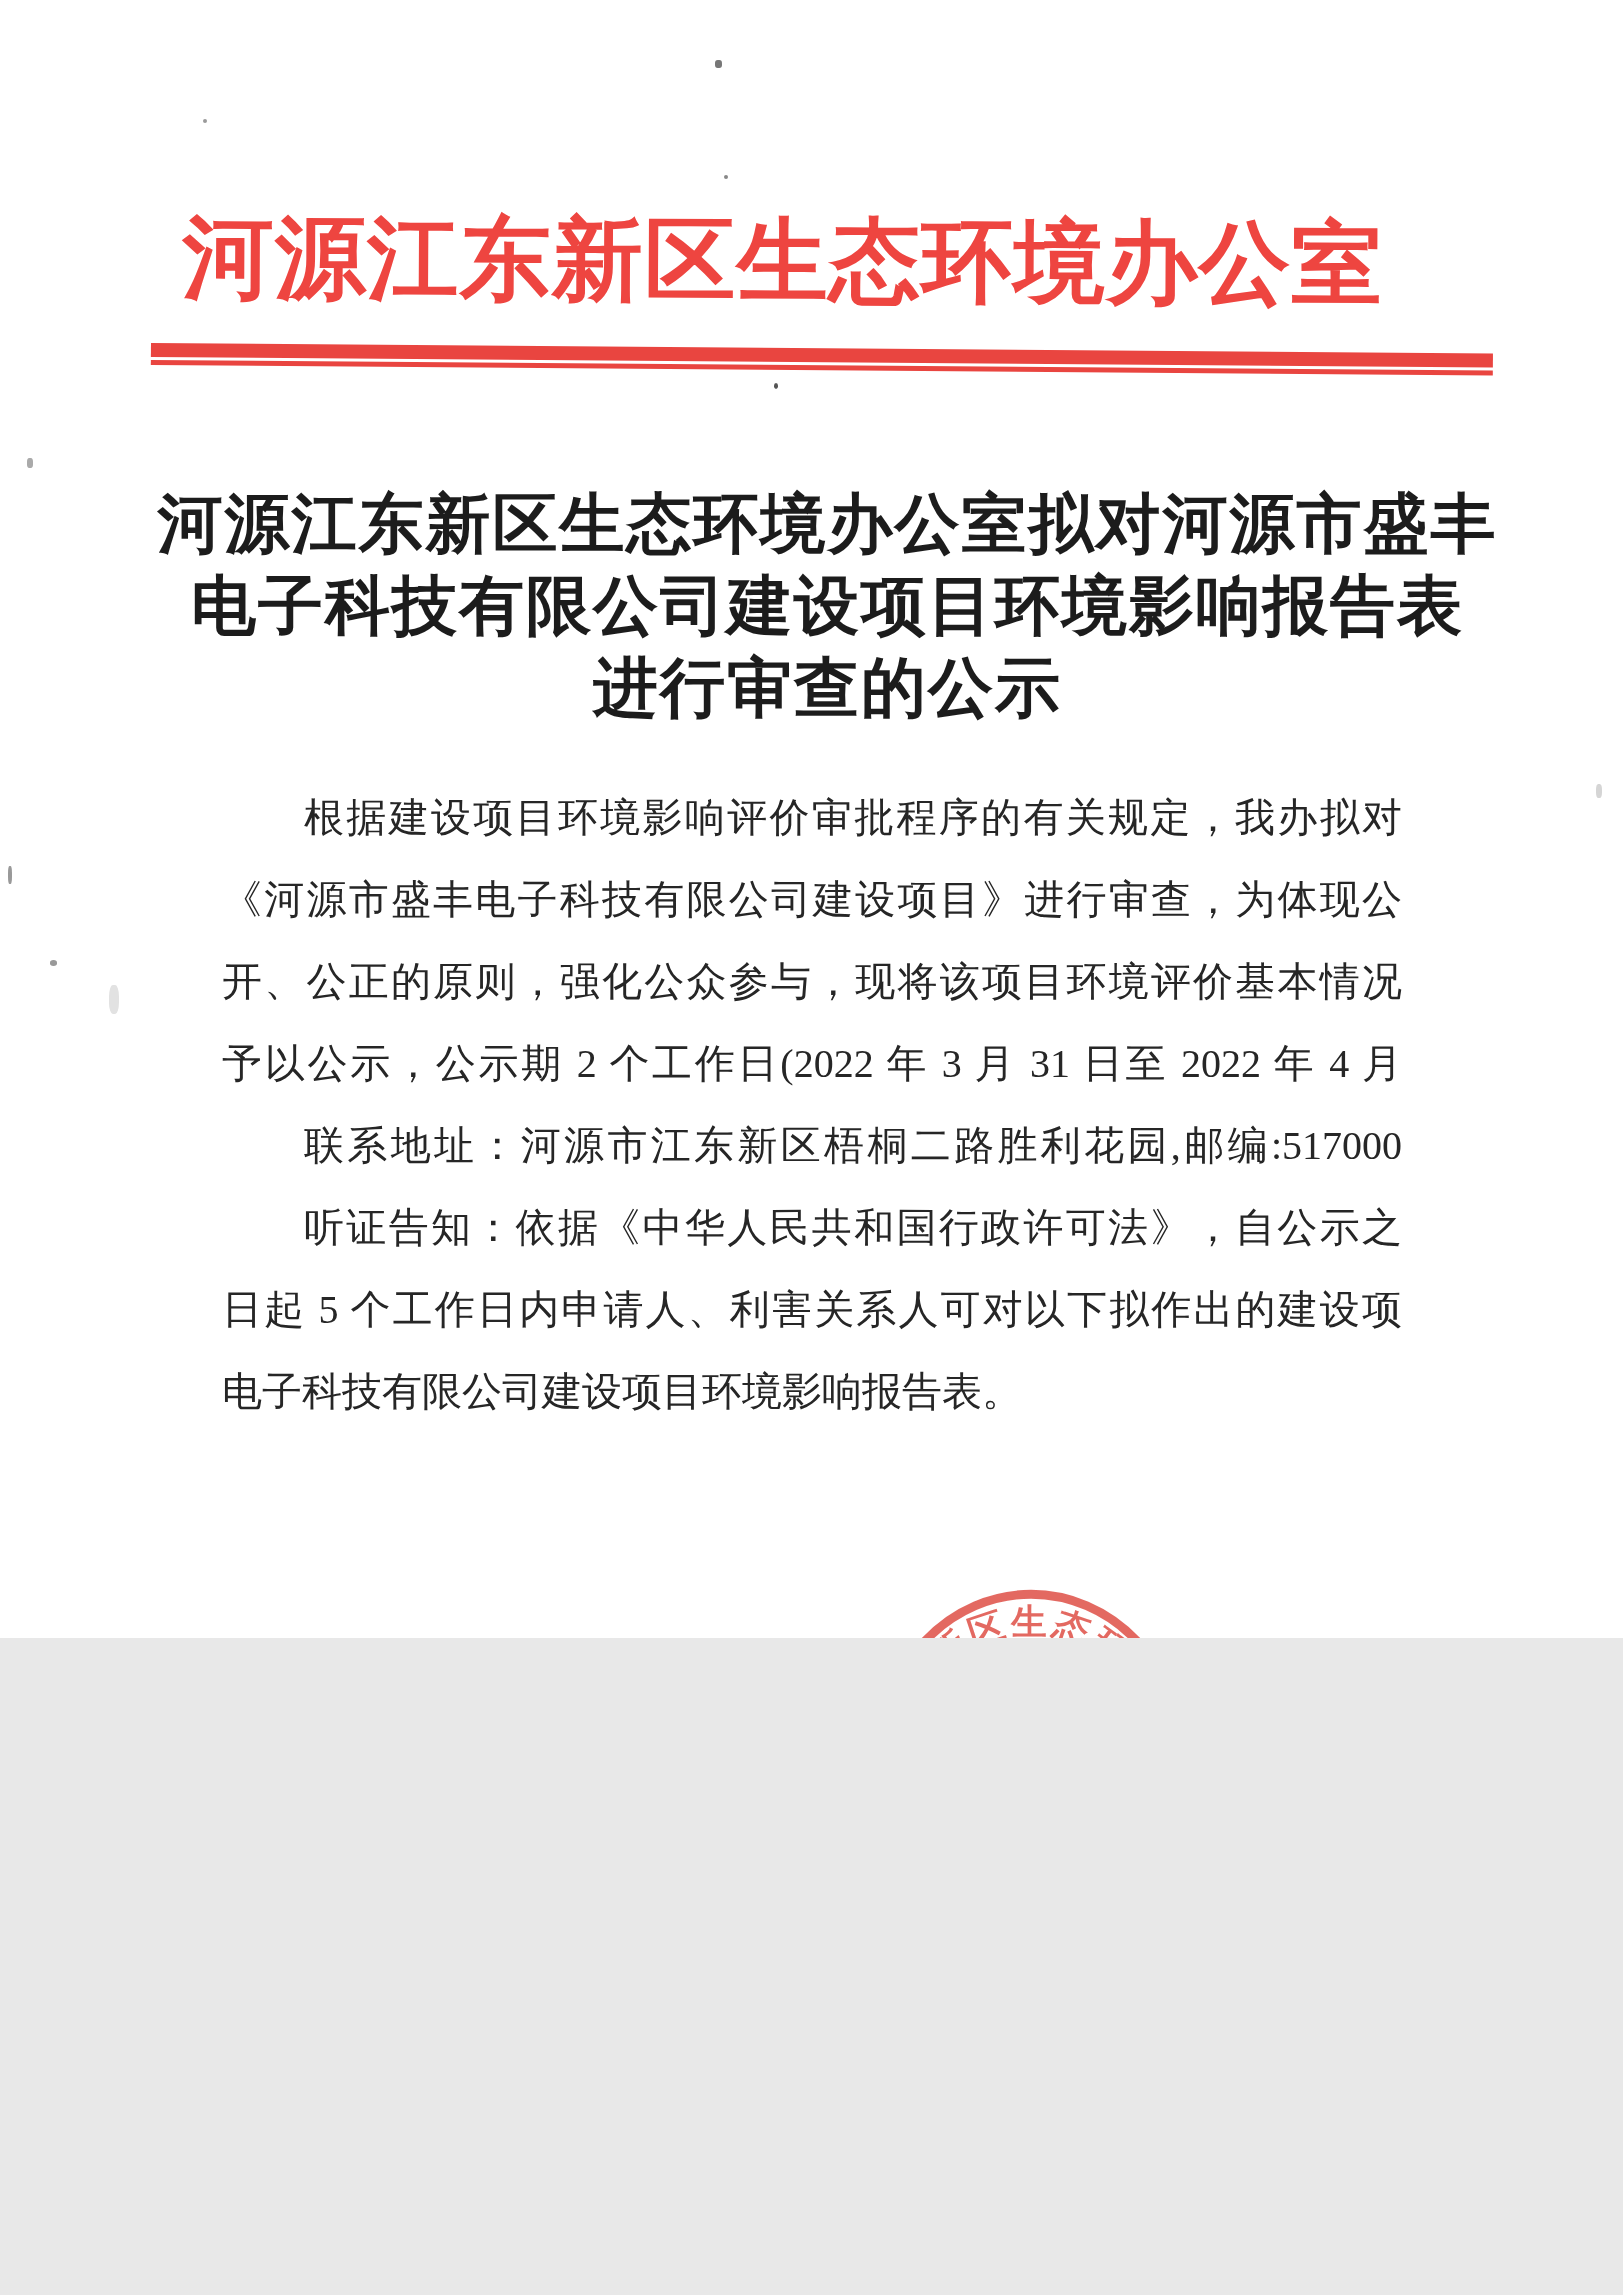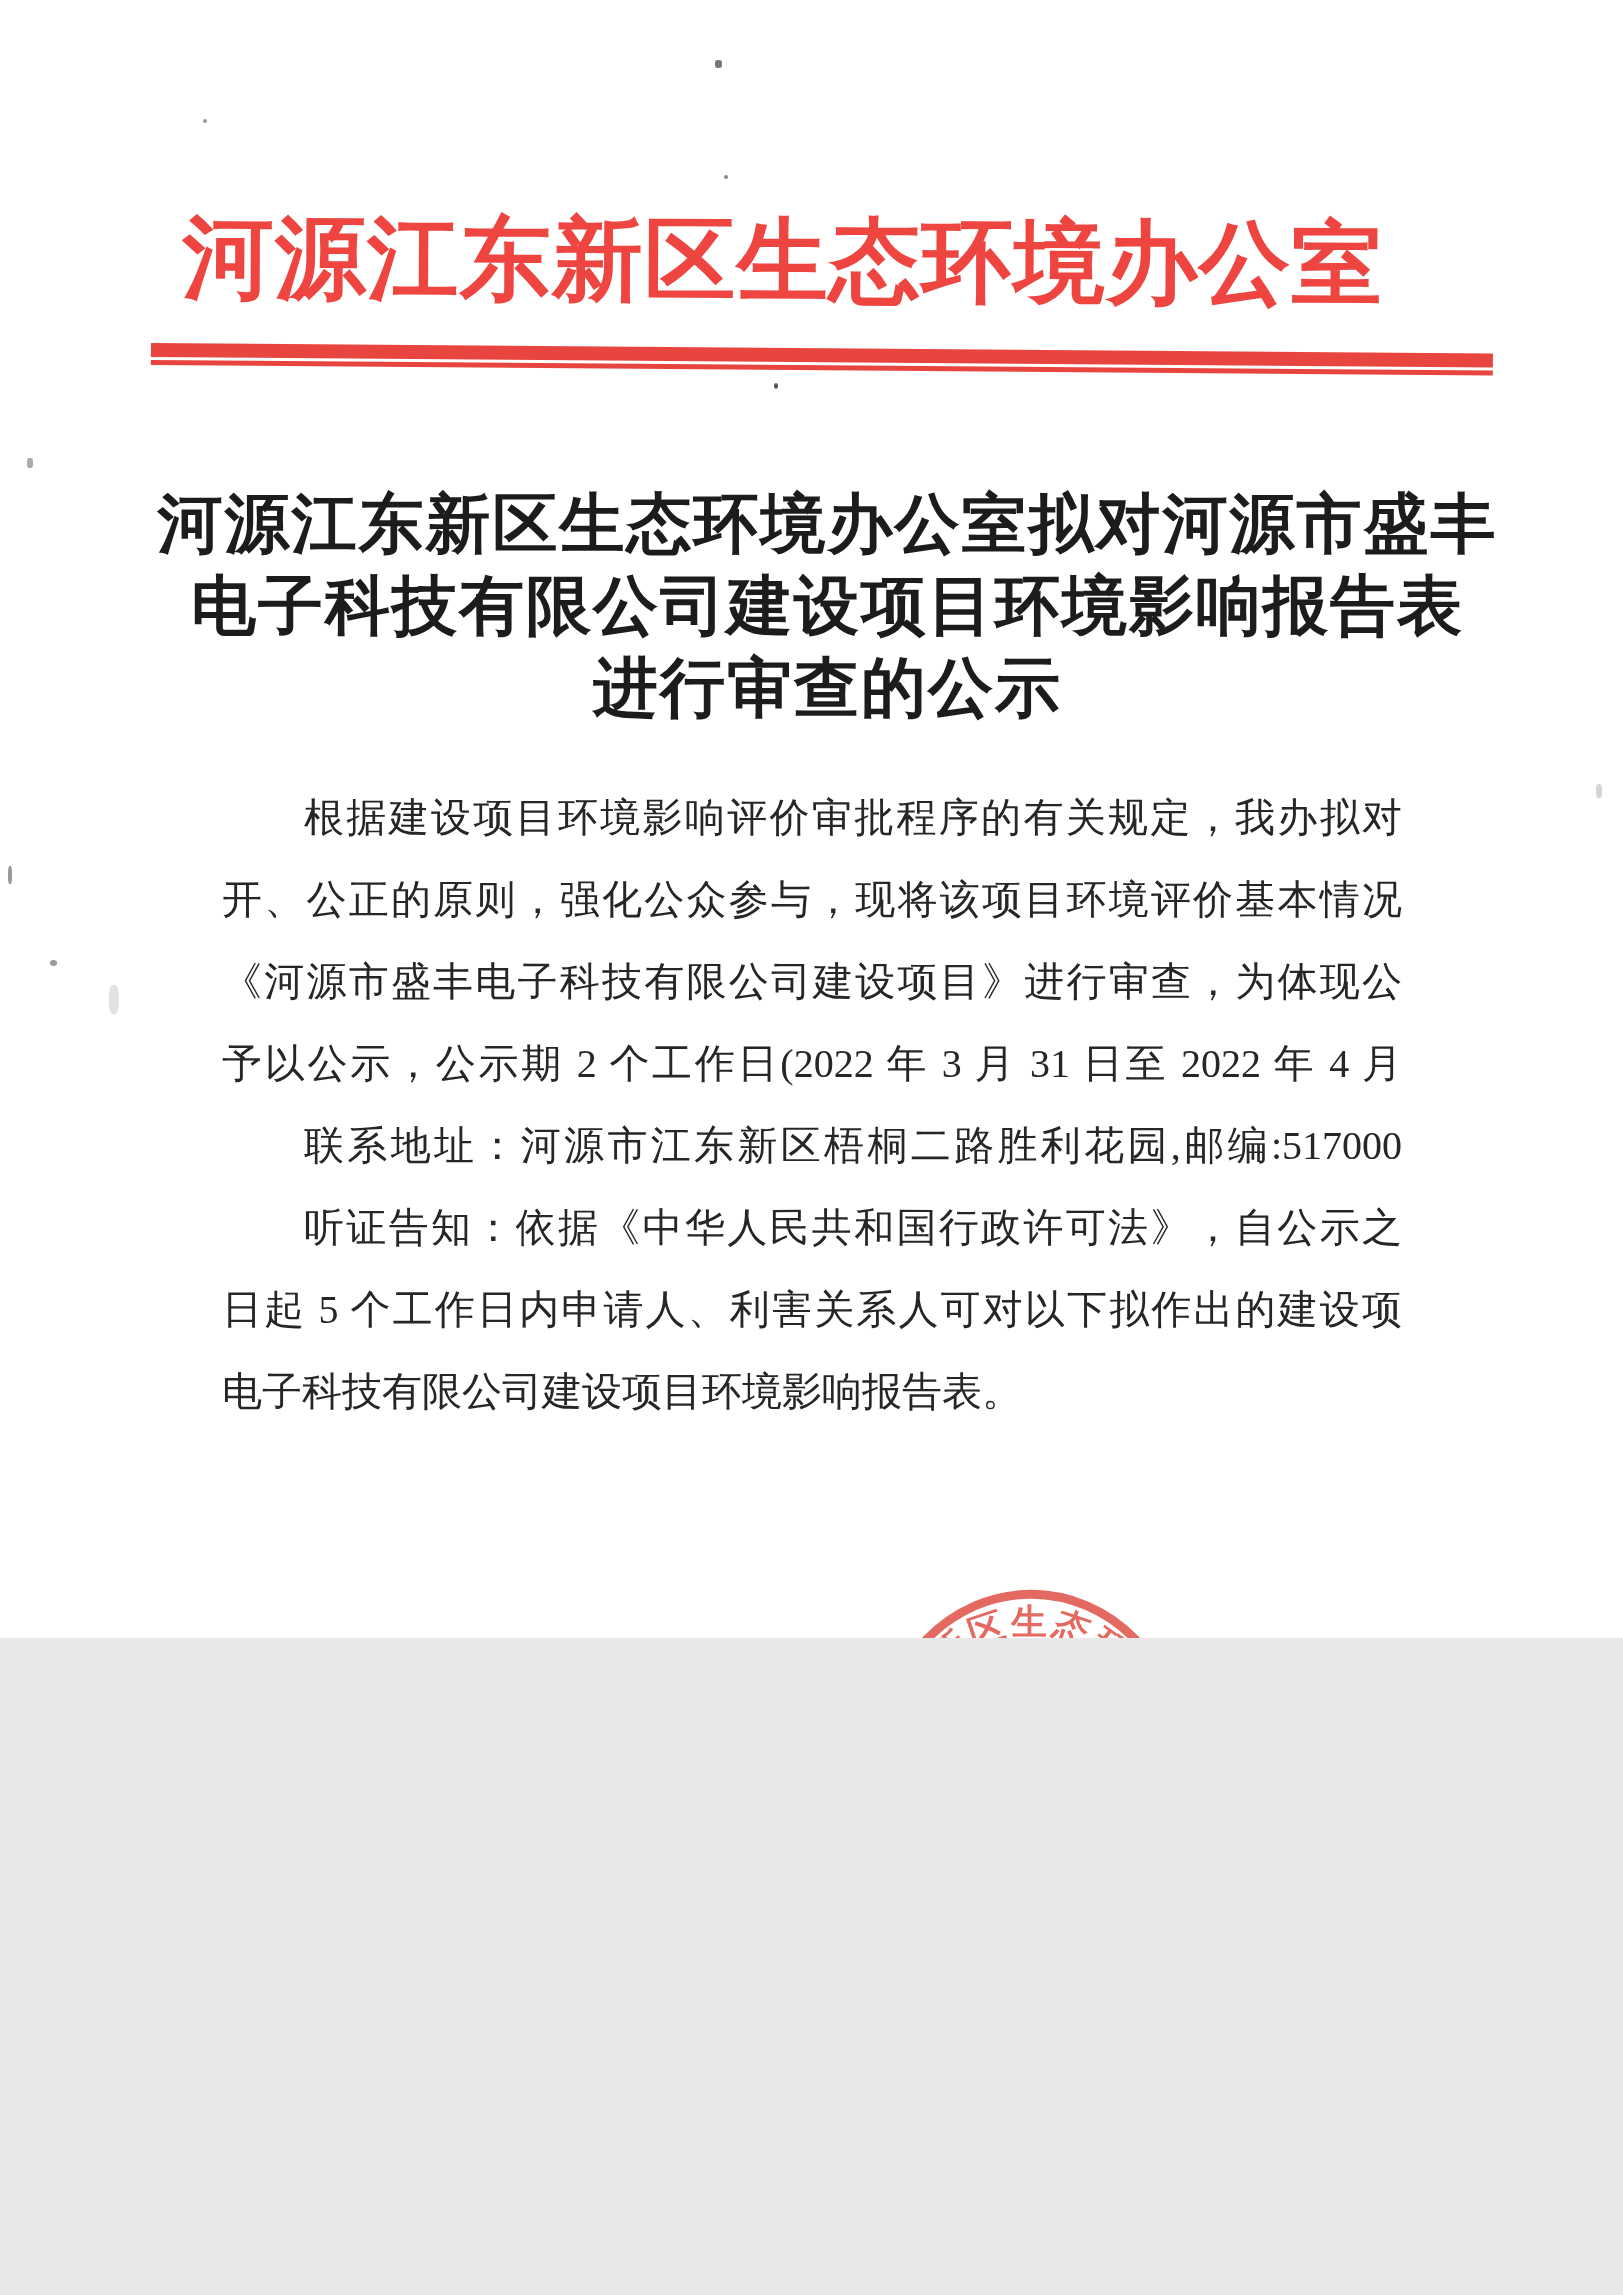--- a/index.html
+++ b/index.html
@@ -55,22 +55,22 @@
   </div>
 
   <div class="doc-title">
     <div>河源江东新区生态环境办公室拟对河源市盛丰</div>
     <div>电子科技有限公司建设项目环境影响报告表</div>
     <div>进行审查的公示</div>
   </div>
 
   <div class="body-text">
       <div class="body-line indent fill">根据建设项目环境影响评价审批程序的有关规定，我办拟对</div>
+      <div class="body-line fill">《河源市盛丰电子科技有限公司建设项目》进行审查，为体现公</div>
       <div class="body-line fill">开、公正的原则，强化公众参与，现将该项目环境评价基本情况</div>
-      <div class="body-line fill">《河源市盛丰电子科技有限公司建设项目》进行审查，为体现公</div>
       <div class="body-line fill">予以公示，公示期 2 个工作日(2022 年 3 月 31 日至 2022 年 4 月</div>
       <div class="body-line indent fill">联系地址：河源市江东新区梧桐二路胜利花园,邮编:517000</div>
       <div class="body-line indent fill">听证告知：依据《中华人民共和国行政许可法》，自公示之</div>
       <div class="body-line fill">日起 5 个工作日内申请人、利害关系人可对以下拟作出的建设项</div>
       <div class="body-line">电子科技有限公司建设项目环境影响报告表。</div>
     </div>
 
   <div class="sig-org">河源江东新区生态环境办公室</div>
   <div class="sig-date">2022 年 3 月 31 日</div>
 

